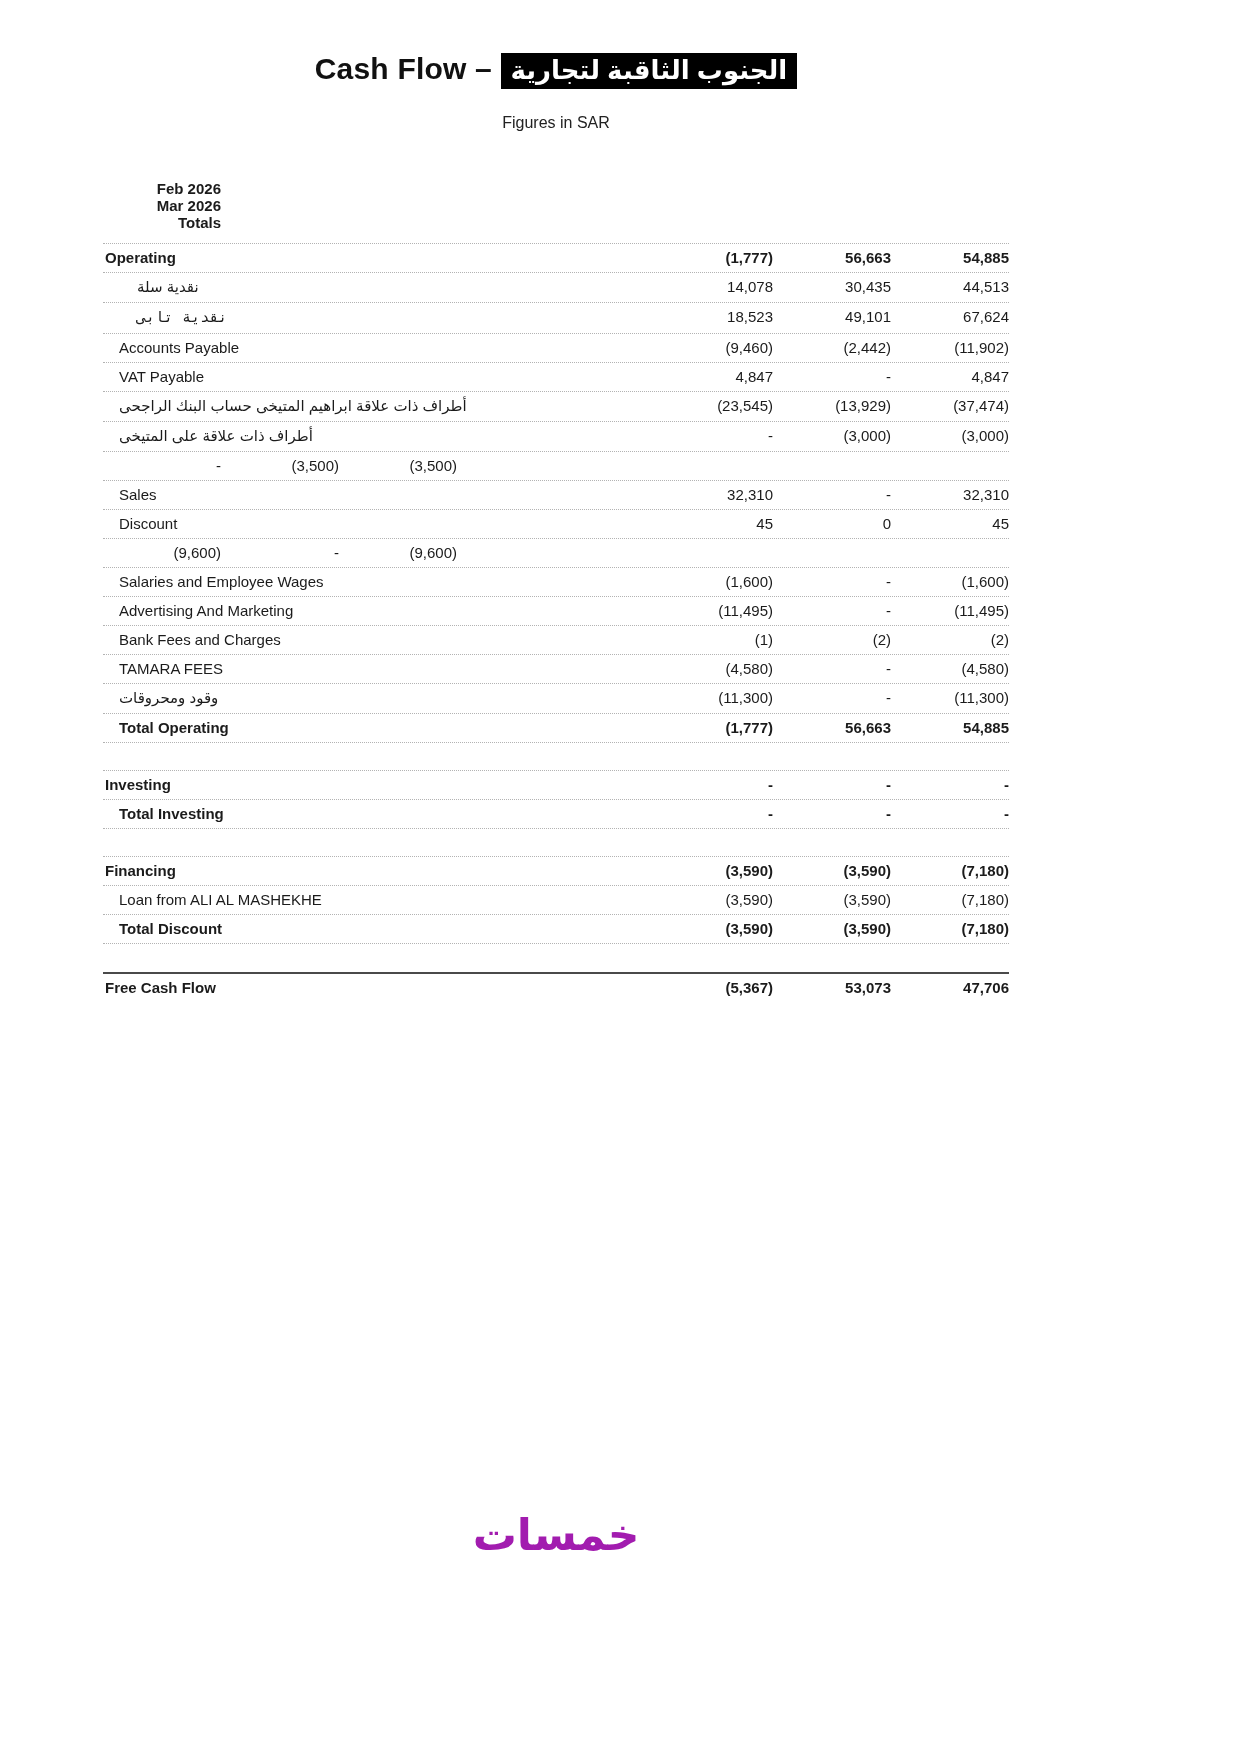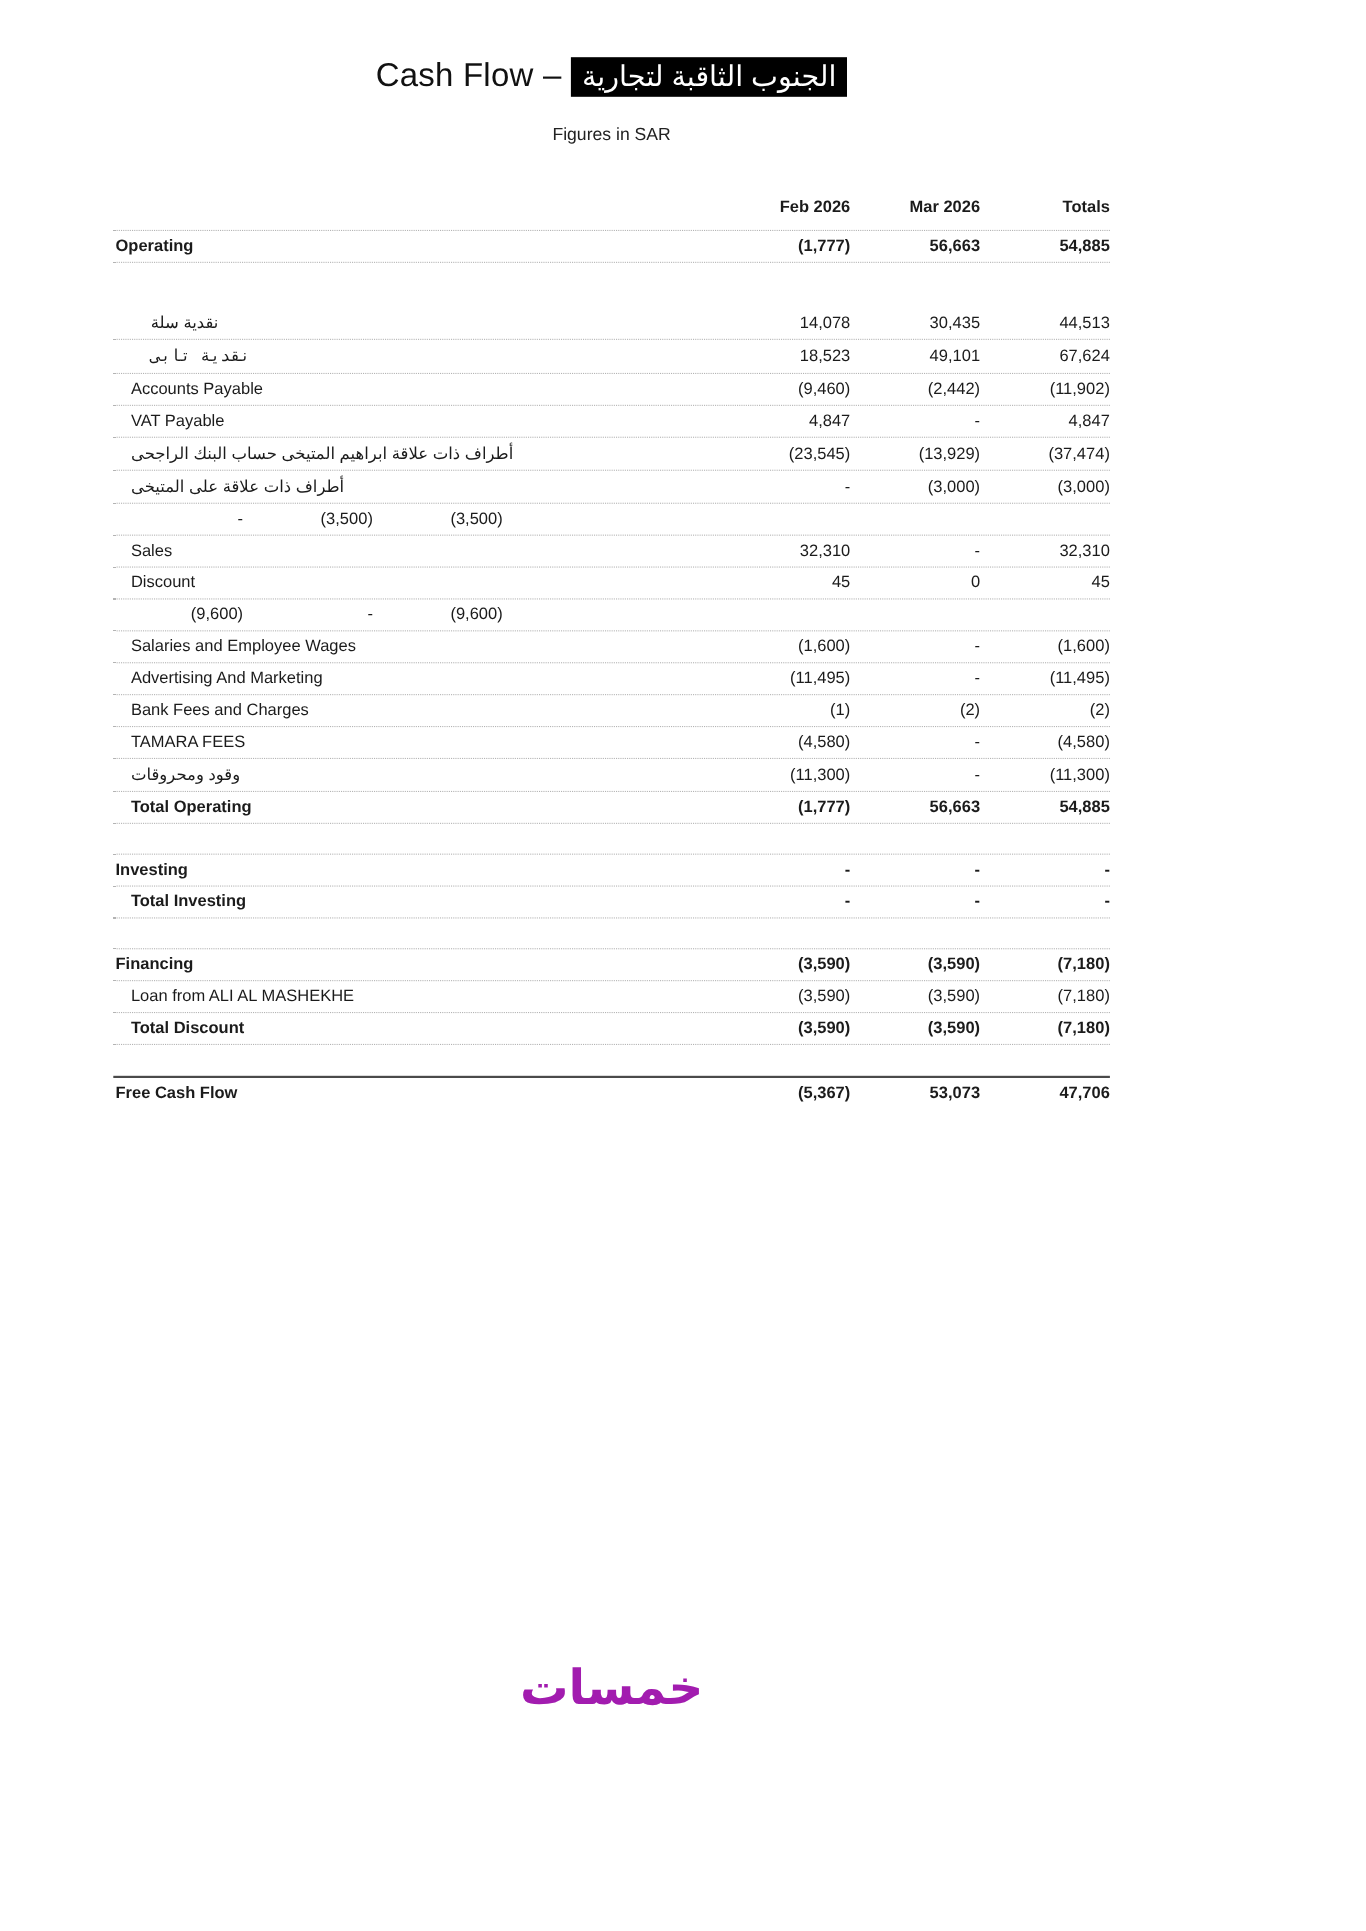--- a/index.html
+++ b/index.html
@@ -15,21 +15,21 @@
   }
   .content {
     width: 906px;
     margin-left: 103px;
   }
   .title {
     margin: 0;
     padding-top: 52px;
     text-align: center;
     font-size: 30px;
-    font-weight: 400;
+    font-weight: 700;
     letter-spacing: 0.2px;
     color: #111;
   }
   .title .hl {
     background: #000;
     color: #fff;
     padding: 2px 10px 4px 10px;
     font-size: 26px;
   }
   .subtitle {
@@ -42,20 +42,21 @@
     margin-top: 42px;
     font-size: 15px;
     width: 100%;
   }
   .thead {
     display: flex;
     align-items: flex-start;
     font-weight: 700;
     padding: 6px 0 12px 0;
     border-bottom: 1px dotted #b3b3b3;
+    flex-direction: column;
   }
   .row {
     display: flex;
     align-items: baseline;
     padding: 5px 0 6px 0;
     border-bottom: 1px dotted #b3b3b3;
   }
   .row.bold { font-weight: 700; }
   .row.gap-before {
     margin-top: 27px;
@@ -107,21 +108,21 @@
       <span class="val">Totals</span>
     </div>
     <div id="rows">
         <div class="row indent-0 bold">
           <span class="lbl">Operating</span>
           <span class="val">(1,777)</span>
           <span class="val">56,663</span>
           <span class="val">54,885</span>
         </div>
         <div class="row indent-2">
-          <span class="lbl" dir="rtl" style="text-align: left; margin-top: 40px;">نقدية سلة</span>
+          <span class="lbl" dir="rtl" style="text-align: left;">نقدية سلة</span>
           <span class="val">14,078</span>
           <span class="val">30,435</span>
           <span class="val">44,513</span>
         </div>
         <div class="row indent-2">
           <span class="lbl" dir="rtl" style="text-align: left; font-family: Liberation Mono, monospace;">نقدية تابى</span>
           <span class="val">18,523</span>
           <span class="val">49,101</span>
           <span class="val">67,624</span>
         </div>

